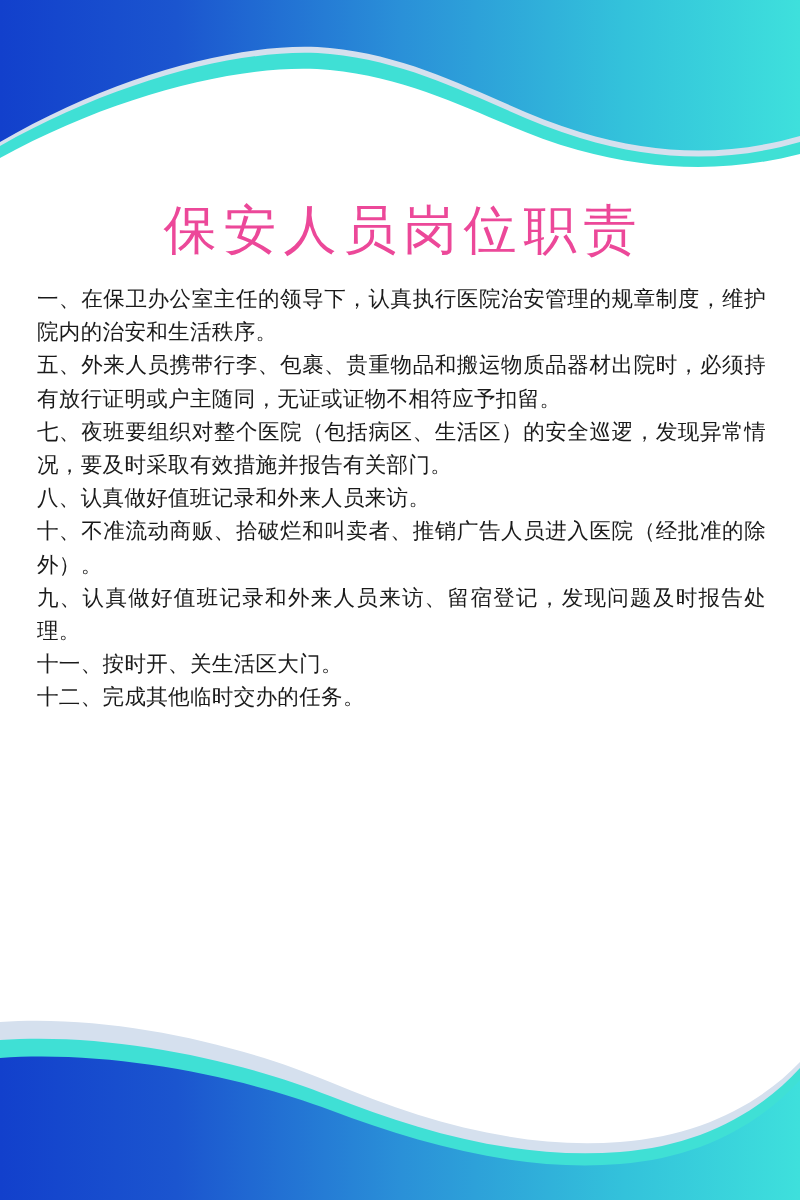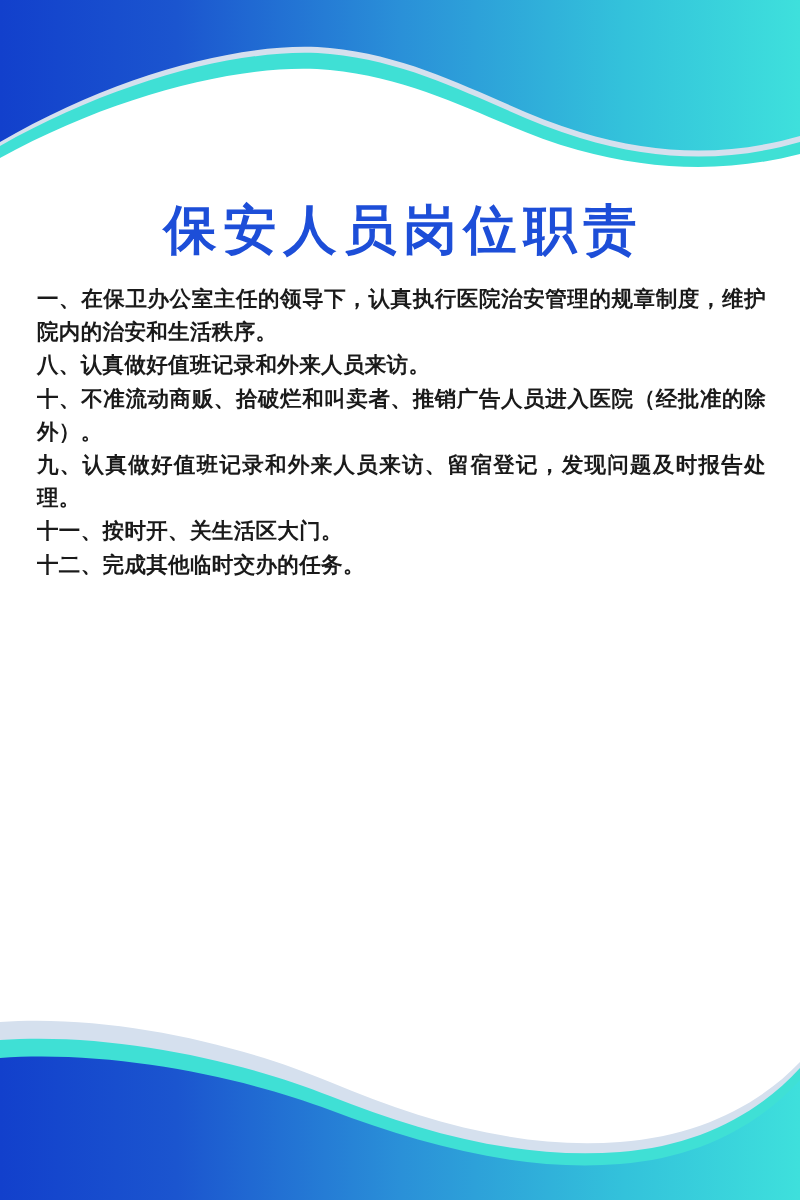--- a/index.html
+++ b/index.html
@@ -43,24 +43,24 @@
     position: absolute;
     top: 196px;
     left: 0;
     width: 800px;
     text-align: center;
   }
   #poster-title {
     margin: 0;
     font-family: "Liberation Sans", "DejaVu Sans", sans-serif;
     font-size: 53px;
-    font-weight: 700;
+    font-weight: 400;
     letter-spacing: 7px;
     line-height: 68px;
-    color: #1d4ed8;
+    color: #ec4899;
     white-space: nowrap;
     text-indent: 7px;
     text-align: center;
   }
   #rules-body {
     position: absolute;
     top: 283px;
     left: 37px;
     width: 729px;
   }
@@ -68,21 +68,20 @@
     margin: 0;
     padding: 0;
     font-family: "Liberation Sans", "DejaVu Sans", sans-serif;
     font-size: 21.5px;
     line-height: 33.2px;
     color: #1a1a1a;
     text-align: justify;
     text-justify: inter-character;
     letter-spacing: 0.35px;
     word-break: break-all;
-    font-weight: bold;
   }
   .rule-item:last-child {
     text-align: left;
   }
 </style>
 </head>
 <body>
 
 <div id="poster">
 
@@ -107,20 +106,22 @@
       <path d="M0,158 C120,92 250,62 330,70 C430,80 498,128 578,150 C658,172 730,172 800,154 L800,200 L0,200 Z" fill="#ffffff"></path>
     </svg>
   </div>
 
   <div id="title-block">
     <h1 id="poster-title">保安人员岗位职责</h1>
   </div>
 
   <div id="rules-body">
     <p class="rule-item">一、在保卫办公室主任的领导下，认真执行医院治安管理的规章制度，维护院内的治安和生活秩序。</p>
+    <p class="rule-item">五、外来人员携带行李、包裹、贵重物品和搬运物质品器材出院时，必须持有放行证明或户主随同，无证或证物不相符应予扣留。</p>
+    <p class="rule-item">七、夜班要组织对整个医院（包括病区、生活区）的安全巡逻，发现异常情况，要及时采取有效措施并报告有关部门。</p>
     <p class="rule-item">八、认真做好值班记录和外来人员来访。</p>
     <p class="rule-item">十、不准流动商贩、拾破烂和叫卖者、推销广告人员进入医院（经批准的除外）。</p>
     <p class="rule-item">九、认真做好值班记录和外来人员来访、留宿登记，发现问题及时报告处理。</p>
     <p class="rule-item">十一、按时开、关生活区大门。</p>
     <p class="rule-item">十二、完成其他临时交办的任务。</p>
   </div>
 
   <div class="wave-layer" id="footer-wave">
     <svg viewBox="0 0 800 200" preserveAspectRatio="none" xmlns="http://www.w3.org/2000/svg">
       <defs>

